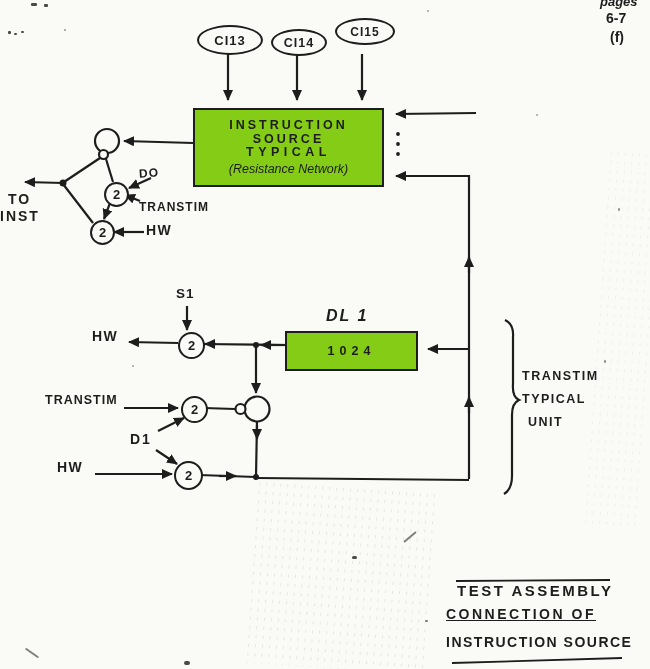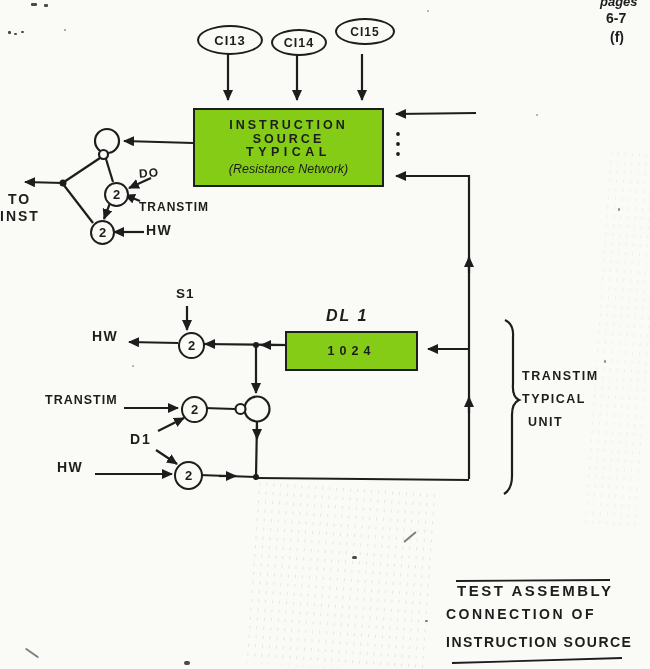--- a/index.html
+++ b/index.html
@@ -164,21 +164,21 @@
     <span style="font-size:12.5px;font-weight:bold;letter-spacing:5px;">1024</span>
   </div>
 
   <div class="lbl stack" style="left:522px;top:365px;font-size:12.5px;letter-spacing:1.5px;line-height:23px;">
     <span>TRANSTIM</span>
     <span>TYPICAL</span>
     <span style="margin-left:6px;">UNIT</span>
   </div>
 
   <div class="lbl" style="left:457px;top:555px;font-size:15px;letter-spacing:2.5px;margin-top:28px;">TEST ASSEMBLY</div>
-  <div class="lbl" style="left:446px;top:607px;font-size:14px;letter-spacing:2.5px;">CONNECTION OF</div>
+  <div class="lbl" style="left:446px;top:607px;font-size:14px;letter-spacing:2.5px;text-decoration:underline;">CONNECTION OF</div>
   <div class="lbl" style="left:446px;top:635px;font-size:14px;letter-spacing:1.5px;">INSTRUCTION SOURCE</div>
 
   <div class="lbl" style="left:600px;top:-5px;font-size:13px;font-style:italic;">pages</div>
   <div class="lbl" style="left:606px;top:11px;font-size:14px;">6-7</div>
   <div class="lbl" style="left:610px;top:30px;font-size:14px;">(f)</div>
 
   <div class="smudge" style="left:250px;top:485px;width:180px;height:184px;"></div>
   <div class="smudge" style="left:595px;top:150px;width:55px;height:380px;opacity:0.12;"></div>
   <div class="speck" style="left:31px;top:3px;width:6px;height:3px;"></div>
   <div class="speck" style="left:44px;top:4px;width:4px;height:3px;"></div>

